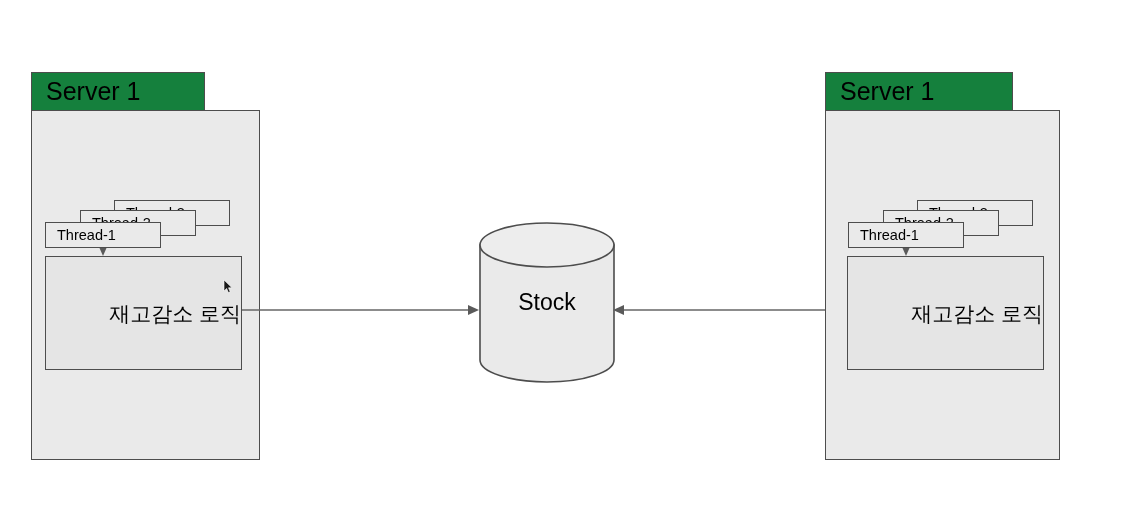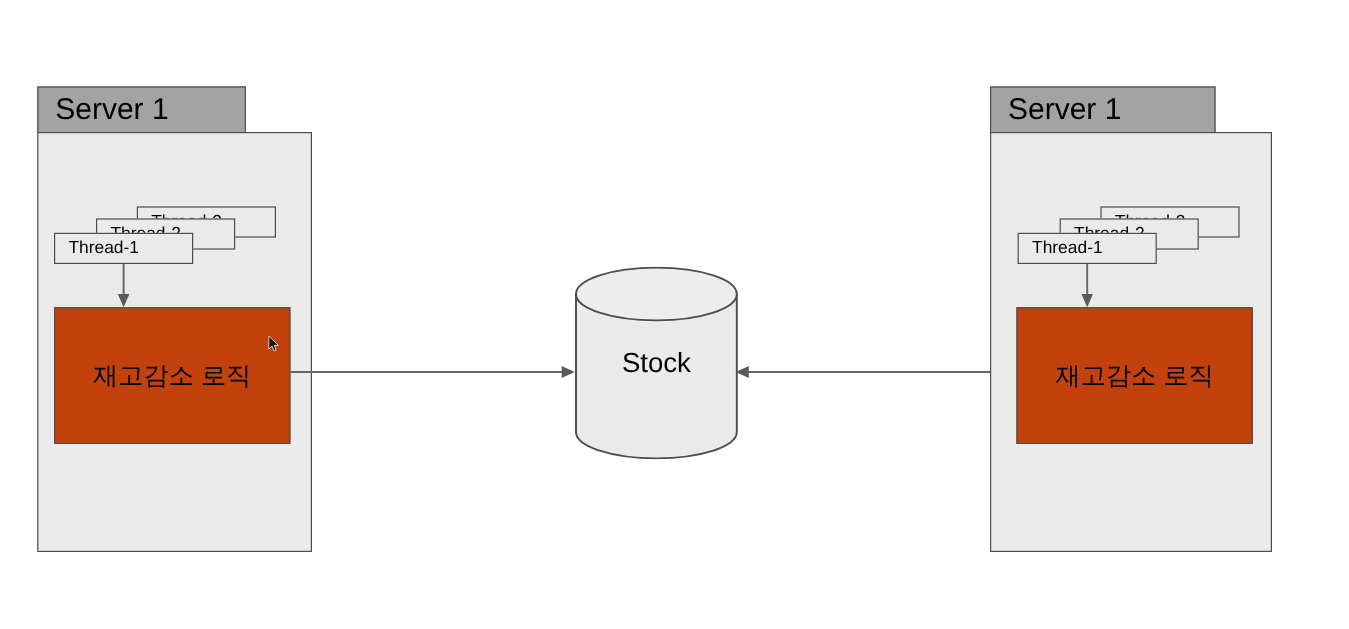--- a/index.html
+++ b/index.html
@@ -26,21 +26,21 @@
 
   
   .package {
     position: absolute;
   }
   .package-tab {
     position: absolute;
     left: 0;
     top: 0;
     box-sizing: border-box;
-    background: #a3a3a3;
+    background: #15803d;
     border: 1.3px solid #4d4d4d;
     display: flex;
     align-items: center;
     padding-left: 14px;
   }
   .package-tab-label {
     font-size: 25px;
     line-height: 1;
     color: #000000;
     white-space: nowrap;
@@ -58,40 +58,41 @@
   }
   .thread-box {
     position: absolute;
     box-sizing: border-box;
     background: #eaeaea;
     border: 1.3px solid #4d4d4d;
     display: flex;
     align-items: center;
     padding-left: 11px;
     overflow: hidden;
+    margin-top: 28px;
   }
   .thread-label {
     font-size: 14.5px;
     line-height: 1;
     color: #000000;
     white-space: nowrap;
   }
   .thread-3 { z-index: 1; }
   .thread-2 { z-index: 2; }
   .thread-1 { z-index: 3; }
 
   
   .logic-box {
     position: absolute;
     box-sizing: border-box;
-    background: #c2410c;
+    background: #e5e5e5;
     border: 1.4px solid #4d4d4d;
     display: flex;
     align-items: center;
-    justify-content: center;
+    justify-content: flex-end;
   }
   .logic-label {
     font-size: 21px;
     line-height: 1;
     color: #000000;
     white-space: nowrap;
   }
 
   
   .cylinder {

